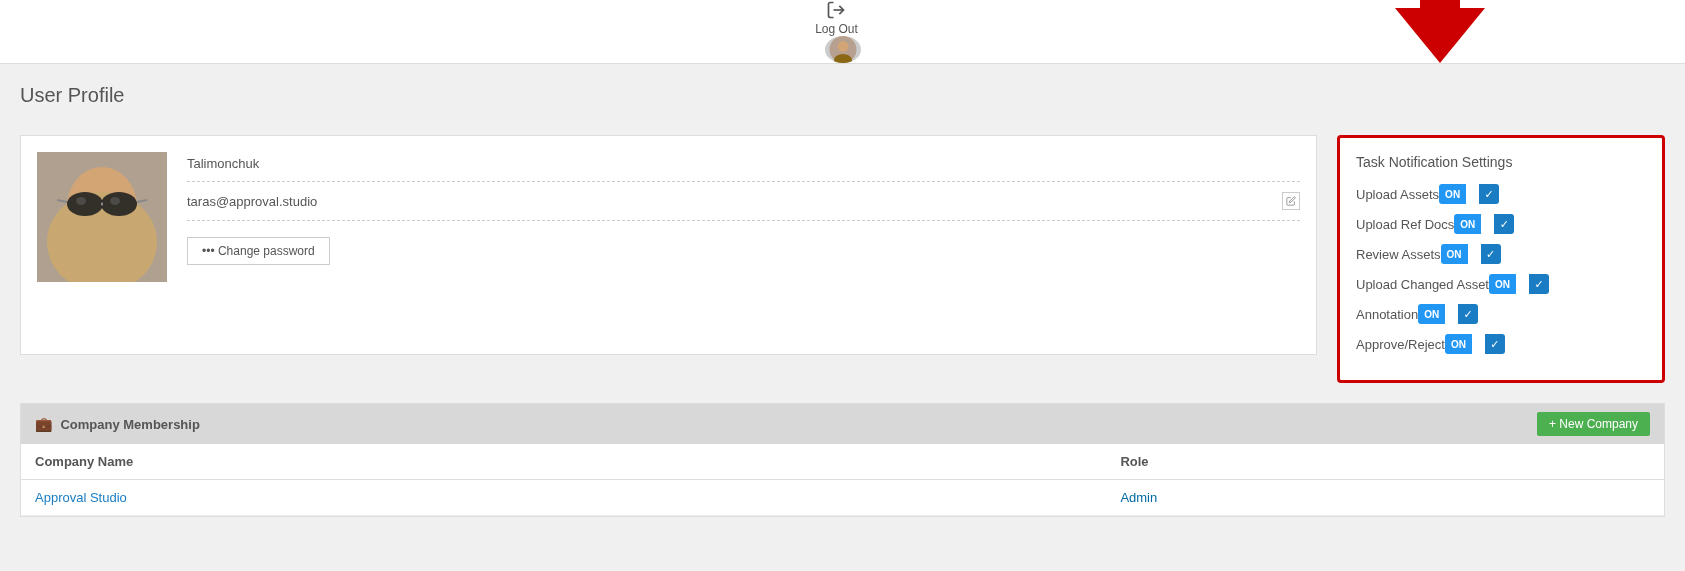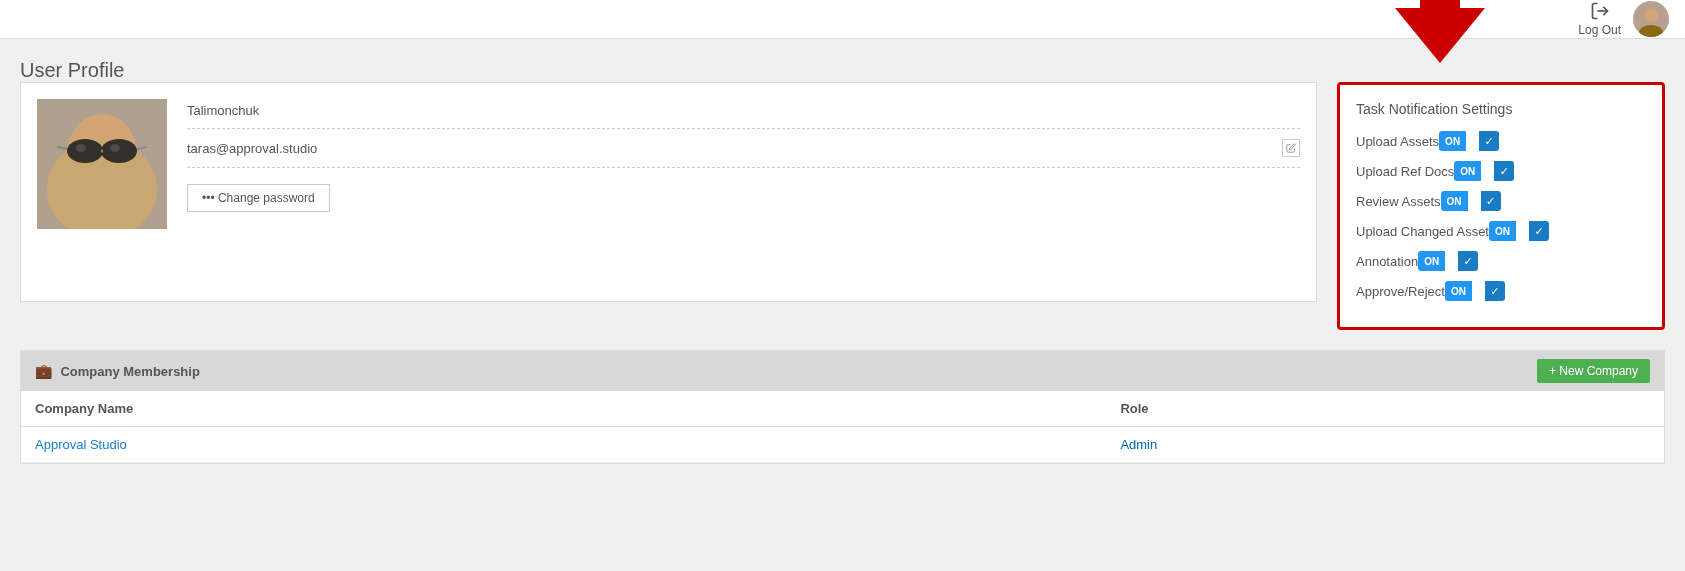--- a/index.html
+++ b/index.html
@@ -1,27 +1,28 @@
 <!DOCTYPE html>
 <html><head>
   <meta charset="utf-8">
   <style>
     * { box-sizing: border-box; margin: 0; padding: 0; }
     body { font-family: Arial, sans-serif; font-size: 13px; background: #f0f0f0; color: #333; }
 
     
     .topbar {
       background: #fff;
-      height: 39px;
+      height: 64px;
       display: flex;
       align-items: center;
       justify-content: flex-end;
       padding: 0 16px;
       border-bottom: 1px solid #ddd;
       position: relative;
+      flex-direction: column;
     }
     .topbar-logout {
       display: flex;
       flex-direction: column;
       align-items: center;
       cursor: pointer;
       margin-right: 12px;
       color: #555;
       font-size: 12px;
     }
@@ -66,21 +67,21 @@
 
     
     .main-content {
       padding: 20px 20px 0 20px;
       background: #f0f0f0;
     }
 
     .page-title {
       font-size: 20px;
       color: #555;
-      margin-bottom: 0;
+      margin-bottom: 28px;
       font-weight: normal;
     }
 
     
     .upper-section {
       display: flex;
       gap: 20px;
       align-items: flex-start;
     }
 

